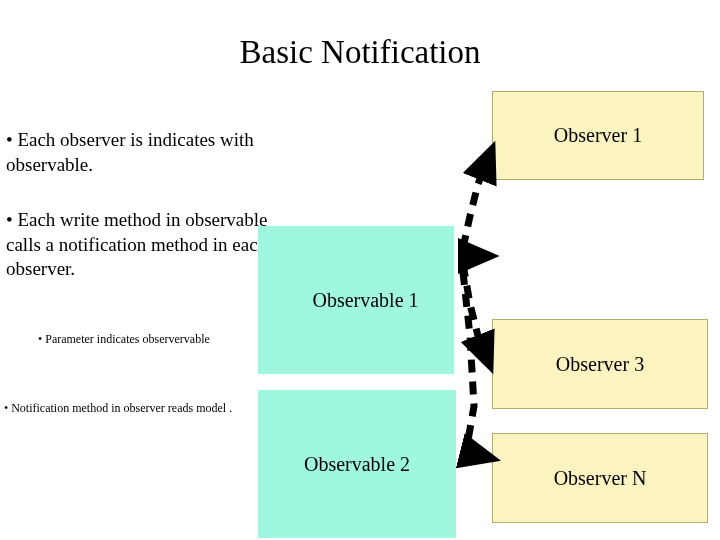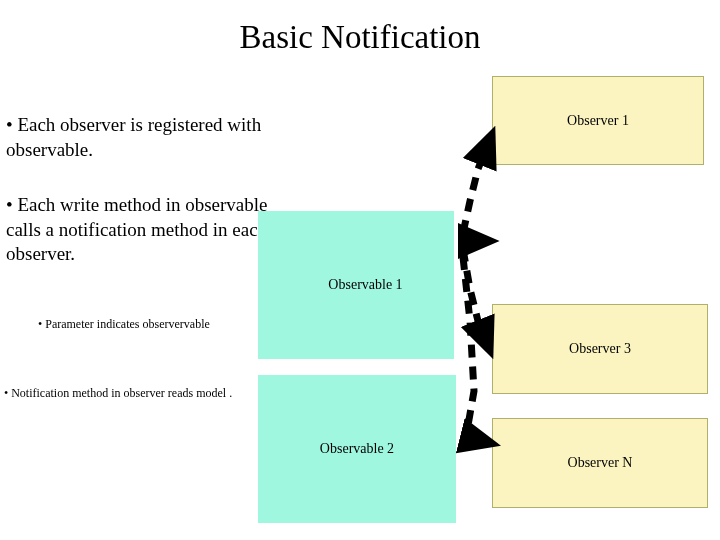--- a/index.html
+++ b/index.html
@@ -9,21 +9,21 @@
   body {
     width: 720px;
     height: 540px;
     background: #ffffff;
     font-family: "Liberation Serif", serif;
     overflow: hidden;
     position: relative;
   }
   #slide {
     position: absolute;
-    left: 0; top: 1px;
+    left: 0; top: 16px;
     width: 720px;
     height: 464px;
   }
   .title {
     position: absolute;
     left: 0;
     top: 18px;
     width: 720px;
     text-align: center;
     font-size: 33px;
@@ -42,21 +42,21 @@
   .b3 { left: 38px; top: 316px; width: 240px; font-size: 12px; }
   .b4 { left: 4px;  top: 385px; width: 250px; font-size: 12px; }
 
   .box {
     position: absolute;
     box-sizing: border-box;
     display: flex;
     align-items: center;
     justify-content: center;
     font-family: "Liberation Serif", serif;
-    font-size: 14px;
+    font-size: 20px;
     color: #000000;
     text-align: center;
   }
   .obsvble {
     background: #9ff7e0;
     border: none;
   }
   .observer {
     background: #fbf4c0;
     border: 1px solid #b0b06a;
@@ -77,21 +77,21 @@
     pointer-events: none;
   }
 </style>
 </head>
 <body>
 
 <div id="slide">
 
   <div class="title">Basic Notification</div>
 
-  <div class="bullet b1">• Each observer is registered with observable.</div>
+  <div class="bullet b1">• Each observer is indicates with observable.</div>
   <div class="bullet b2">• Each write method in observable calls  a notification method in each observer.</div>
   <div class="bullet b3">• Parameter indicates observervable</div>
   <div class="bullet b4">• Notification method in observer reads model .</div>
 
   <div class="box obsvble obsvble1">
     <span>Observable 1</span>
   </div>
   <div class="box obsvble obsvble2">
     <span>Observable 2</span>
   </div>

